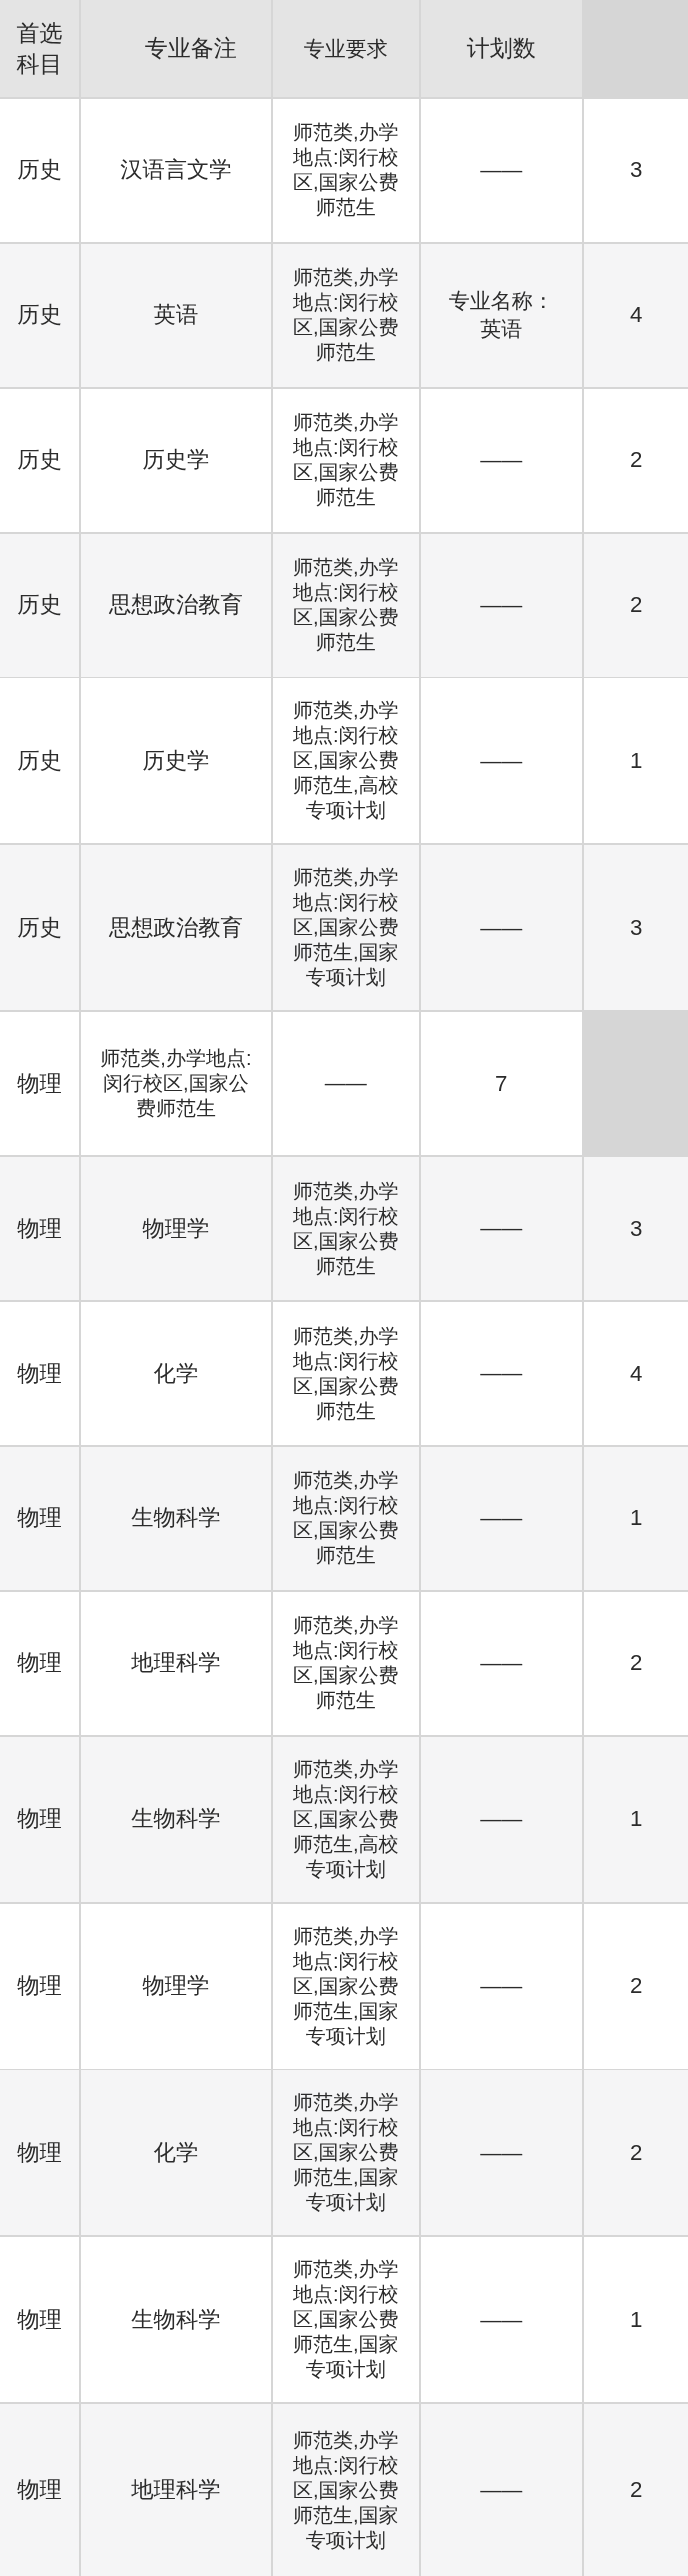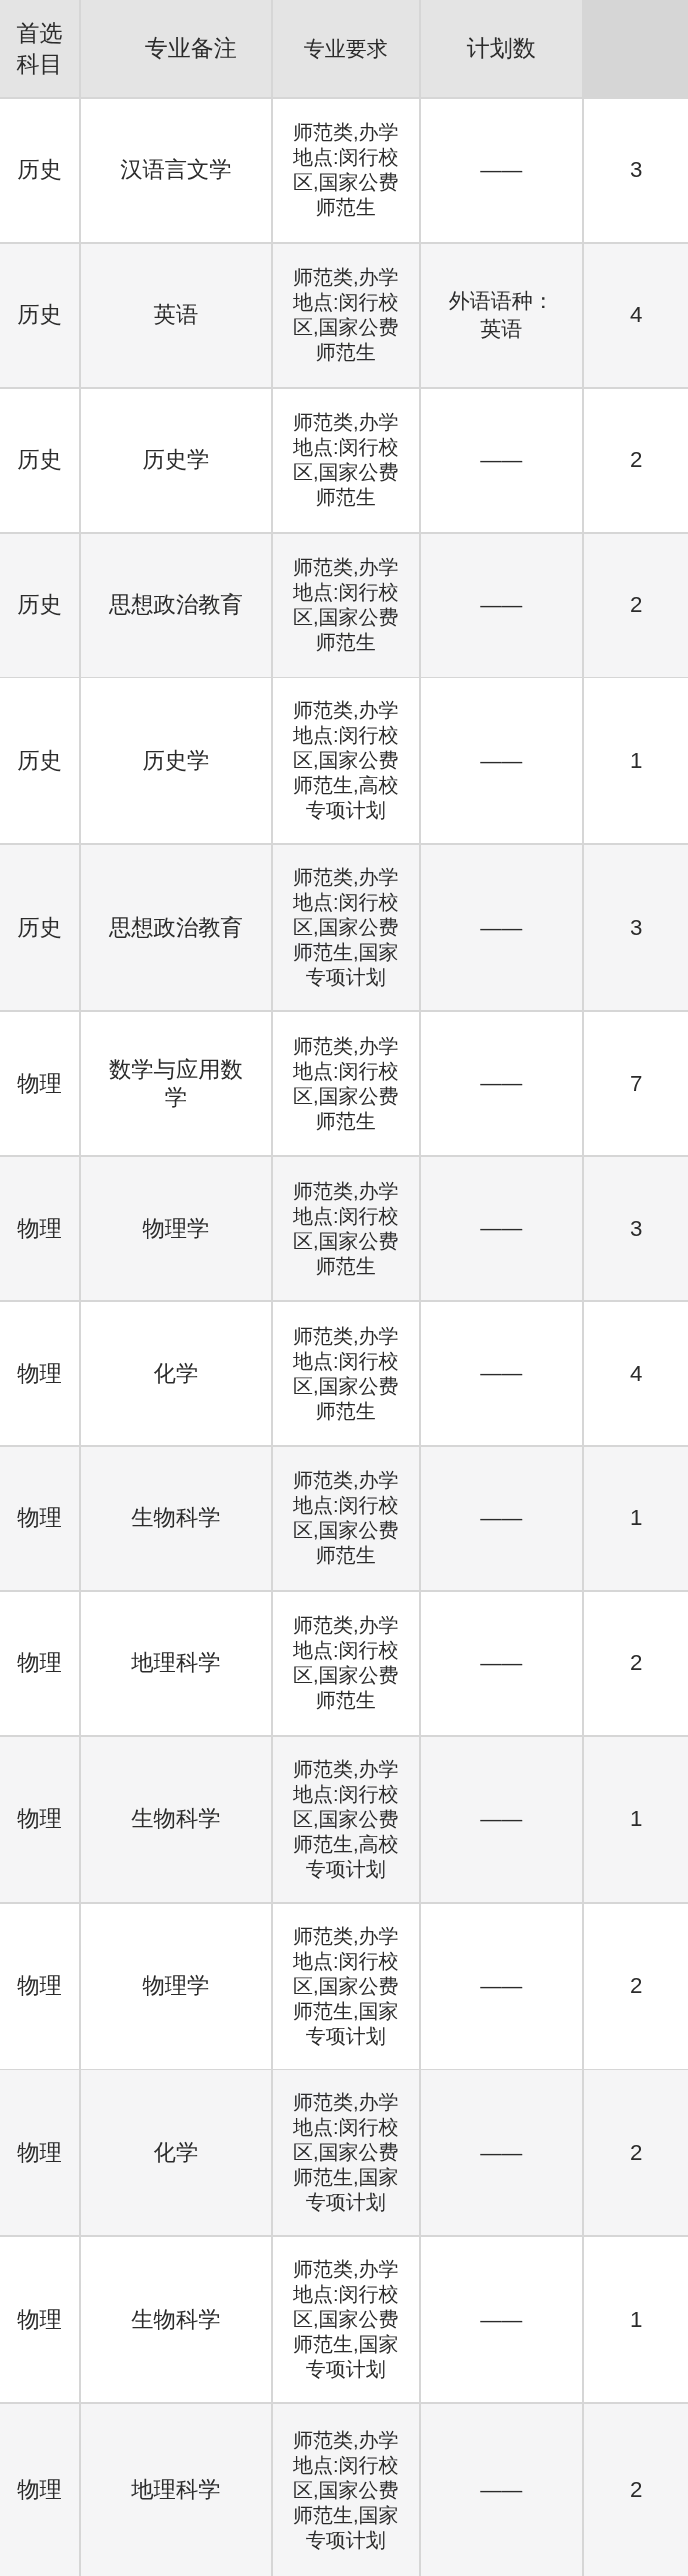--- a/index.html
+++ b/index.html
@@ -70,21 +70,21 @@
       <div class="cell col-subject">历史</div>
       <div class="cell col-major">汉语言文学</div>
       <div class="cell col-note">师范类,办学地点:闵行校区,国家公费师范生</div>
       <div class="cell col-requirement">——</div>
       <div class="cell col-plan">3</div>
     </div>
     <div class="row body alt">
       <div class="cell col-subject">历史</div>
       <div class="cell col-major">英语</div>
       <div class="cell col-note">师范类,办学地点:闵行校区,国家公费师范生</div>
-      <div class="cell col-requirement">外语语种：
+      <div class="cell col-requirement">专业名称：
 英语</div>
       <div class="cell col-plan">4</div>
     </div>
     <div class="row body">
       <div class="cell col-subject">历史</div>
       <div class="cell col-major">历史学</div>
       <div class="cell col-note">师范类,办学地点:闵行校区,国家公费师范生</div>
       <div class="cell col-requirement">——</div>
       <div class="cell col-plan">2</div>
     </div>
@@ -104,21 +104,20 @@
     </div>
     <div class="row body alt tall">
       <div class="cell col-subject">历史</div>
       <div class="cell col-major">思想政治教育</div>
       <div class="cell col-note">师范类,办学地点:闵行校区,国家公费师范生,国家专项计划</div>
       <div class="cell col-requirement">——</div>
       <div class="cell col-plan">3</div>
     </div>
     <div class="row body">
       <div class="cell col-subject">物理</div>
-      <div class="cell col-major">数学与应用数学</div>
       <div class="cell col-note">师范类,办学地点:闵行校区,国家公费师范生</div>
       <div class="cell col-requirement">——</div>
       <div class="cell col-plan">7</div>
     </div>
     <div class="row body alt">
       <div class="cell col-subject">物理</div>
       <div class="cell col-major">物理学</div>
       <div class="cell col-note">师范类,办学地点:闵行校区,国家公费师范生</div>
       <div class="cell col-requirement">——</div>
       <div class="cell col-plan">3</div>

